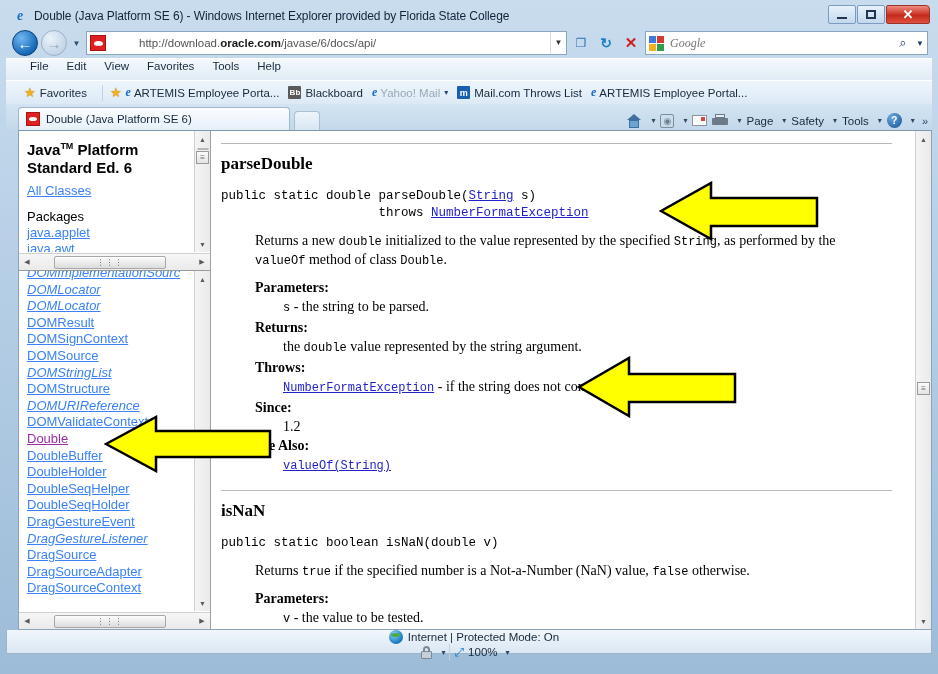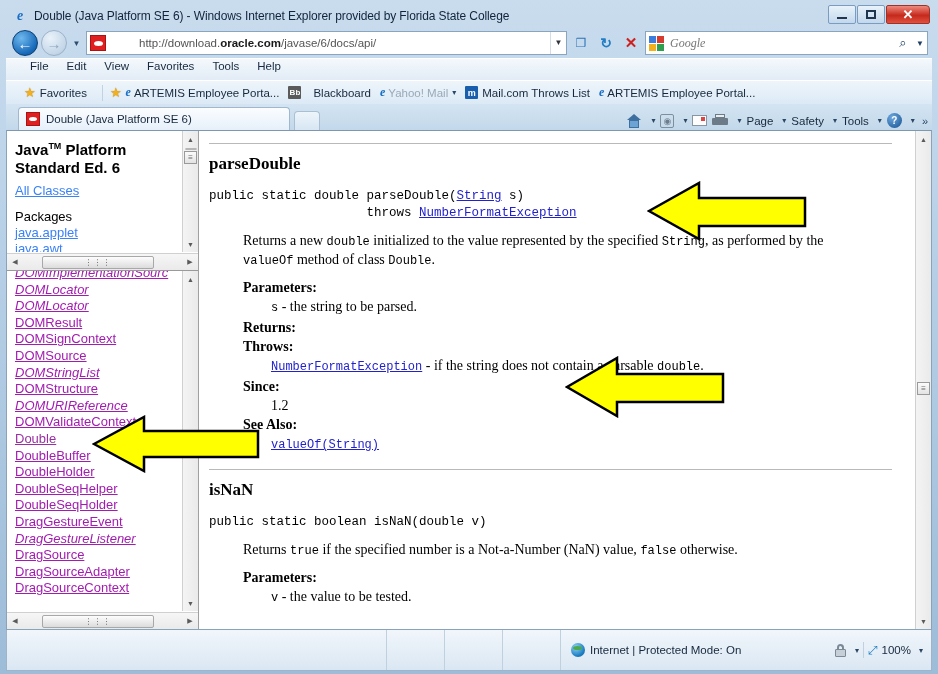--- a/index.html
+++ b/index.html
@@ -218,21 +218,21 @@
   .favitem { display:flex; align-items:center; margin-right:9px; white-space:nowrap; }
   .favicon-ie {
     font-family: "Liberation Serif", serif; font-style: italic;
     font-weight: bold; font-size: 12px; color: #1a6fc4;
     margin-right: 3px;
   }
   .favicon-bb {
     width: 13px; height: 13px; background: #5a5a5a;
     color: #ffffff; font-size: 8px; font-weight: bold;
     display:flex; align-items:center; justify-content:center;
-    margin-right: 12px; border-radius:1px;
+    margin-right: 4px; border-radius:1px;
   }
   .favicon-m {
     width: 13px; height: 13px; background: #1a5fae;
     color: #ffffff; font-size: 9px; font-weight: bold;
     display:flex; align-items:center; justify-content:center;
     margin-right: 4px; border-radius:1px;
   }
   .favitem.dim { color: #9aa9b8; }
   .caret { font-size: 8px; margin-left: 4px; color:#2a4766; }
 
@@ -296,20 +296,21 @@
 
   
   #page {
     position: relative;
     height: 500px;
     background: #ffffff;
     border: 1px solid #8ba3ba;
     border-top: 1px solid #7e98b0;
     display: flex;
     overflow: hidden;
+    margin-left: 12px;
   }
 
   
   #leftcol {
     width: 192px;
     flex: none;
     display: flex;
     flex-direction: column;
     border-right: 1px solid #a0a0a0;
     background: #ffffff;
@@ -356,21 +357,21 @@
   }
   #classlist {
     position: absolute;
     left: 8px; top: -6px; right: 18px; bottom: 18px;
     overflow: hidden;
   }
   .cls {
     display: block;
     font-size: 13px;
     line-height: 16.6px;
-    color: #a21caf;
+    color: #3b82f6;
     text-decoration: underline;
     white-space: nowrap;
     font-family: "Liberation Sans", sans-serif;
   }
   .cls.it { font-style: italic; }
   .cls.visited { color: #9b2ea3; }
 
   
   .vscroll {
     position: absolute;
@@ -468,29 +469,30 @@
 
   
   .arrow {
     position: absolute;
     z-index: 40;
   }
   .arrow svg { display: block; }
 
   
   #statusbar {
-    height: 41px;
+    height: 24px;
     display: flex;
     align-items: center;
     background: linear-gradient(to bottom,#f1f6fb,#dae7f3);
     border: 1px solid #9fb4c8;
     border-top: none;
     font-size: 11.5px;
     color: #16283d;
     position: relative;
+    flex-direction: column;
   }
   .stat-seg { border-right: 1px solid #bfd0df; height: 100%; }
   #seg1 { width: 380px; }
   #seg2 { width: 58px; }
   #seg3 { width: 58px; }
   #seg4 { width: 58px; }
   #zone {
     display: flex; align-items: center; gap: 5px;
     padding-left: 10px;
     flex: 1;
@@ -736,20 +738,21 @@
 
         <p class="para">
           <span>Returns a new </span><code>double</code><span> initialized to the value represented by the specified </span><code>String</code><span>, as performed by the </span><code>valueOf</code><span> method of class </span><code>Double</code><span>.</span>
         </p>
 
         <dl>
           <dt>Parameters:</dt>
           <dd><code>s</code><span> - the string to be parsed.</span></dd>
 
           <dt>Returns:</dt>
+          <dd><span>the </span><code>double</code><span> value represented by the string argument.</span></dd>
 
           <dt>Throws:</dt>
           <dd><a class="mono">NumberFormatException</a><span> - if the string does not contain a parsable </span><code>double</code><span>.</span></dd>
 
           <dt>Since:</dt>
           <dd>1.2</dd>
 
           <dt>See Also:</dt>
           <dd><a class="mono">valueOf(String)</a></dd>
         </dl>

